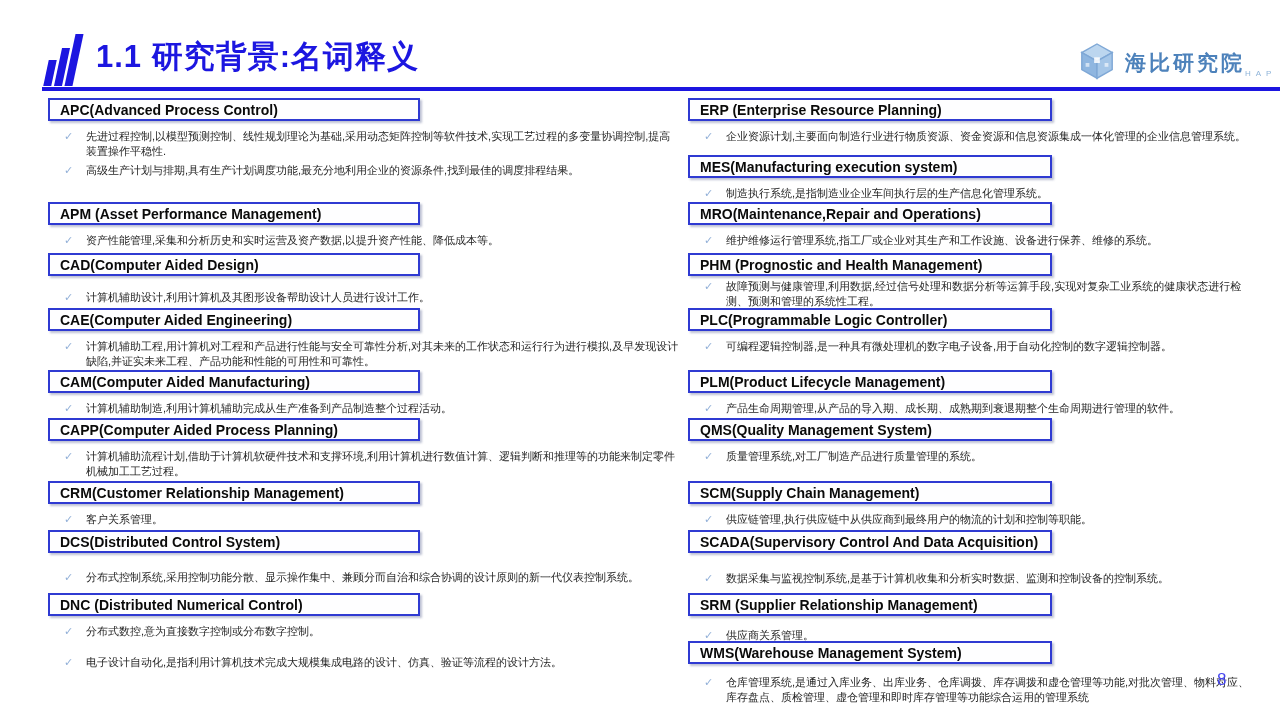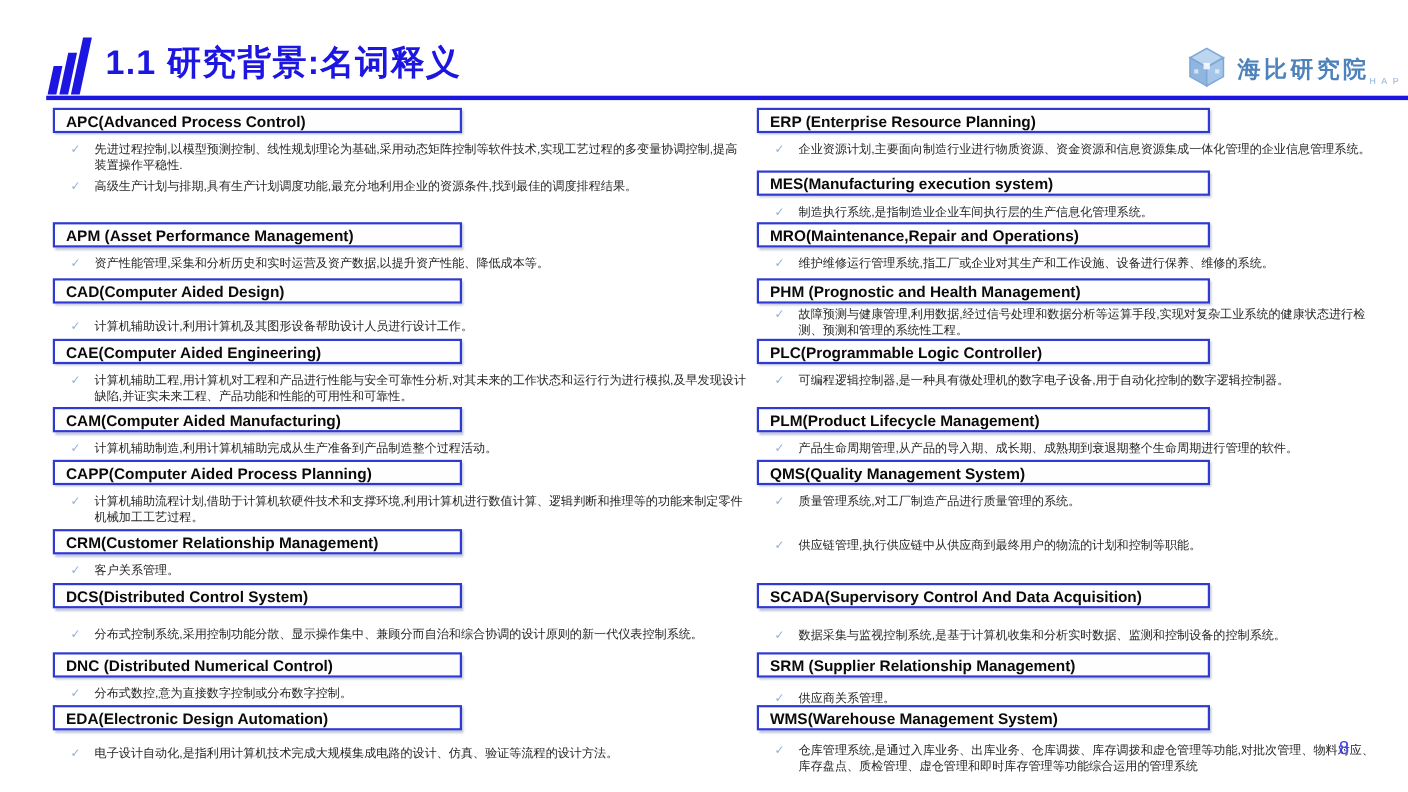--- a/index.html
+++ b/index.html
@@ -39,21 +39,21 @@
   .col .entry:nth-child(9){top:432px;}
   .col .entry:nth-child(10){top:495px;}
   .col .entry:nth-child(11){top:543px;}
   .term-box{
     box-sizing:border-box;height:23px;background:#fefeff;
     border:2px solid #2f3ad2;box-shadow:2px 2px 2px rgba(110,120,160,.45);
     padding:2px 10px 0 10px;
     font-size:14px;font-weight:bold;color:#0a0a0a;white-space:nowrap;overflow:hidden;
   }
   .col-left .term-box{width:372px;}
-  .col-right .term-box{width:412px;}
+  .col-right .term-box{width:364px;}
   .term-desc{
     display:flex;margin-top:8px;padding-left:16px;
     font-size:11px;line-height:15px;color:#262626;
   }
   .check{flex:none;width:22px;color:#92b0d8;font-size:11px;}
   .desc-text{flex:1;}
   
   .col-left  .entry:nth-child(4)  .term-desc{margin-top:14px;}
   .col-left  .entry:nth-child(9)  .term-desc{margin-top:17px;}
   .col-left  .entry:nth-child(11) .term-desc{margin-top:14px;}
@@ -156,21 +156,20 @@
         </div>
       </div>
       <div class="entry">
         <div class="term-box"><span>DNC (Distributed Numerical Control)</span></div>
         <div class="term-desc">
           <span class="check">✓</span>
           <span class="desc-text">分布式数控,意为直接数字控制或分布数字控制。</span>
         </div>
       </div>
       <div class="entry">
-        <div class="term-box"><span>EDA(Electronic Design Automation)</span></div>
         <div class="term-desc">
           <span class="check">✓</span>
           <span class="desc-text">电子设计自动化,是指利用计算机技术完成大规模集成电路的设计、仿真、验证等流程的设计方法。</span>
         </div>
       </div>
     </section>
   <section class="col col-right" id="col-right">
       <div class="entry">
         <div class="term-box"><span>ERP (Enterprise Resource Planning)</span></div>
         <div class="term-desc">
@@ -214,20 +213,21 @@
         </div>
       </div>
       <div class="entry">
         <div class="term-box"><span>QMS(Quality Management System)</span></div>
         <div class="term-desc">
           <span class="check">✓</span>
           <span class="desc-text">质量管理系统,对工厂制造产品进行质量管理的系统。</span>
         </div>
       </div>
       <div class="entry">
+        <div class="term-box"><span>SCM(Supply Chain Management)</span></div>
         <div class="term-desc">
           <span class="check">✓</span>
           <span class="desc-text">供应链管理,执行供应链中从供应商到最终用户的物流的计划和控制等职能。</span>
         </div>
       </div>
       <div class="entry">
         <div class="term-box"><span>SCADA(Supervisory Control And Data Acquisition)</span></div>
         <div class="term-desc">
           <span class="check">✓</span>
           <span class="desc-text">数据采集与监视控制系统,是基于计算机收集和分析实时数据、监测和控制设备的控制系统。</span>

